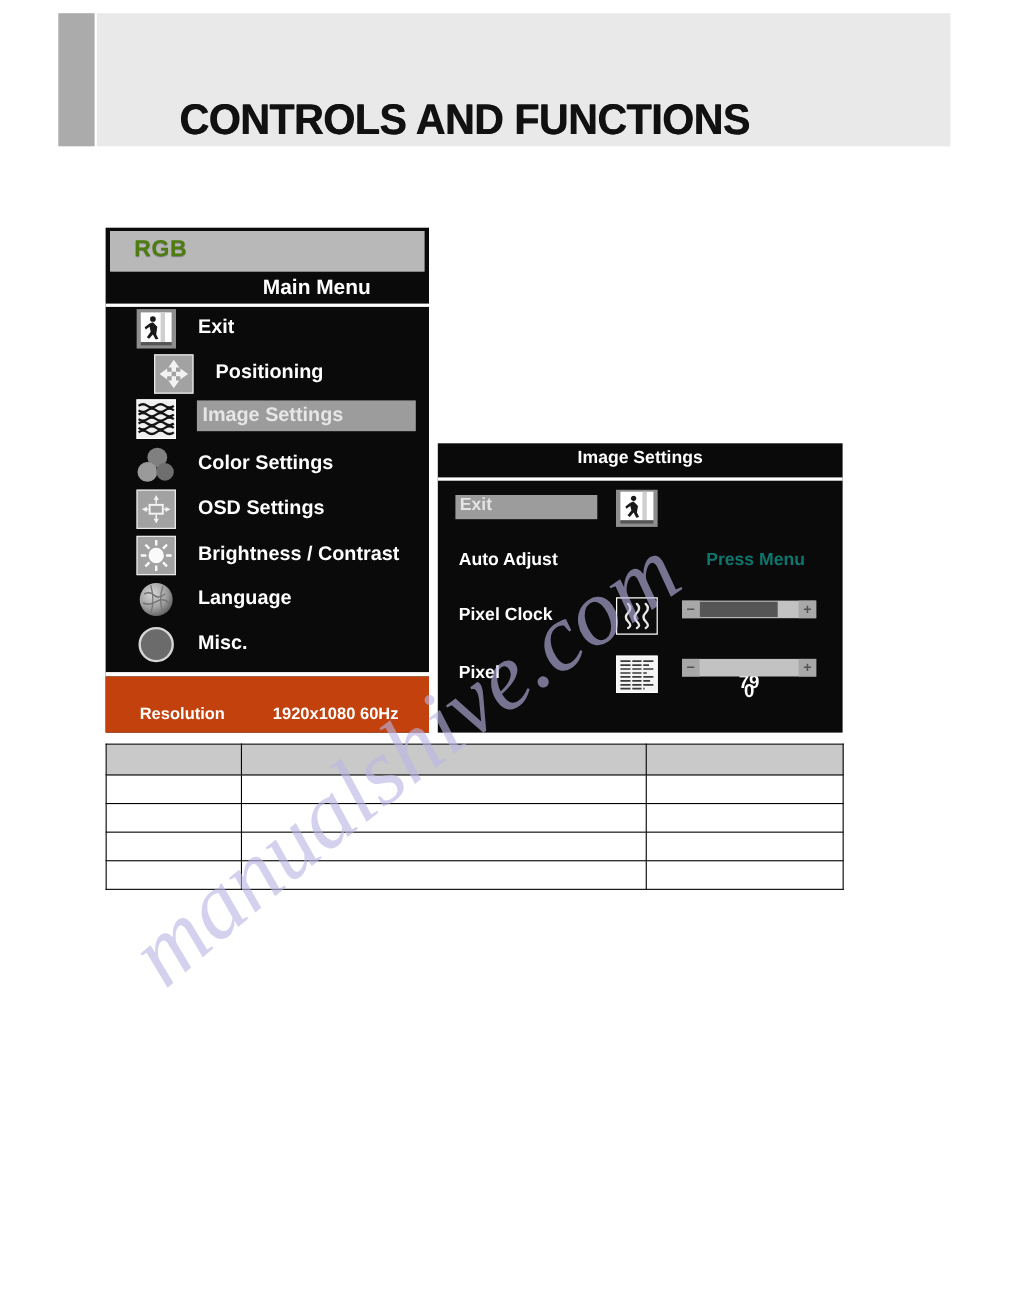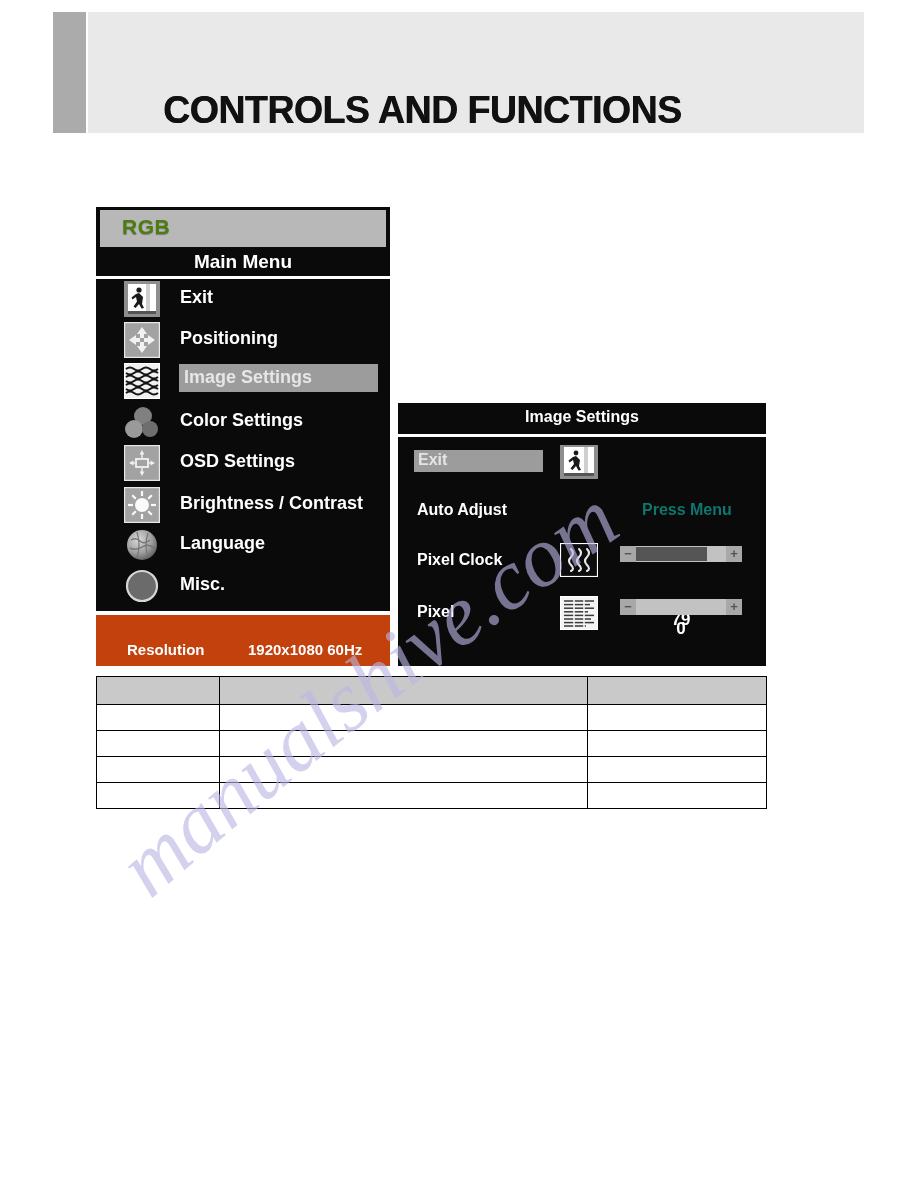--- a/index.html
+++ b/index.html
@@ -85,20 +85,21 @@
   }
   #osd-menu-title {
     position: absolute;
     left: 0;
     top: 44px;
     width: 294px;
     text-align: center;
     font-size: 19px;
     font-weight: bold;
     color: #ffffff;
+    padding-left: 45px;
   }
   #osd-title-rule {
     position: absolute;
     left: 0;
     top: 69px;
     width: 294px;
     height: 3px;
     background: #ffffff;
   }
   #osd-menu-list {
@@ -341,21 +342,21 @@
           <rect x="4" y="3" width="28" height="27" fill="#ffffff"></rect>
           <rect x="22" y="3" width="4" height="27" fill="#cfcfcf"></rect>
           <circle cx="15" cy="9" r="2.6" fill="#1a1a1a"></circle>
           <path d="M15 12 L19 16 L18 23 L20 27 L17.5 27.6 L15 23 L11.5 27 L9.5 25.5 L13 20.5 L12 16 L8.5 18.5 L7.5 16.5 L12 13 Z" fill="#1a1a1a"></path>
           <rect x="4" y="30" width="28" height="3" fill="#555555"></rect>
         </svg>
       </div>
       <div class="osd-row-label">Exit</div>
     </div>
 
-    <div class="osd-row" style="top:41px;">
+    <div class="osd-row" style="top:41px;margin-left:16px;">
       <div class="osd-icon-box">
         <svg width="36" height="36" viewBox="0 0 36 36">
           <rect x="0" y="0" width="36" height="36" fill="#a2a2a2" stroke="#e8e8e8" stroke-width="2.4"></rect>
           <path d="M18 5 L23 12 L20 12 L20 16 L16 16 L16 12 L13 12 Z" fill="#f2f2f2"></path>
           <path d="M18 31 L13 24 L16 24 L16 20 L20 20 L20 24 L23 24 Z" fill="#f2f2f2"></path>
           <path d="M5 18 L12 13 L12 16 L16 16 L16 20 L12 20 L12 23 Z" fill="#f2f2f2"></path>
           <path d="M31 18 L24 23 L24 20 L20 20 L20 16 L24 16 L24 13 Z" fill="#f2f2f2"></path>
         </svg>
       </div>
       <div class="osd-row-label">Positioning</div>

